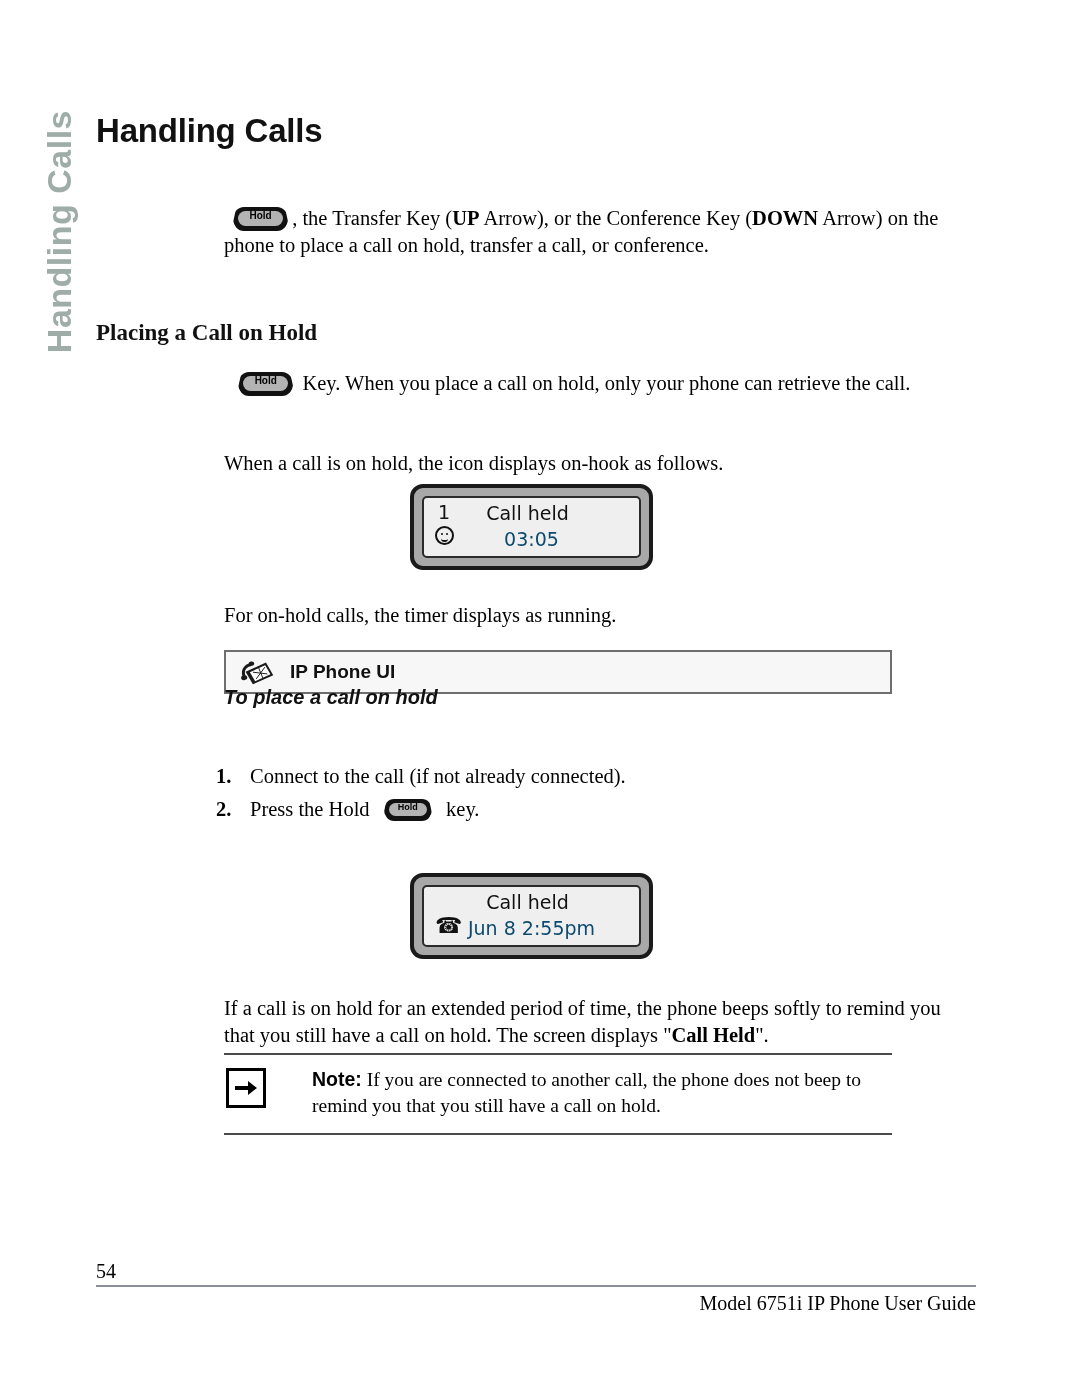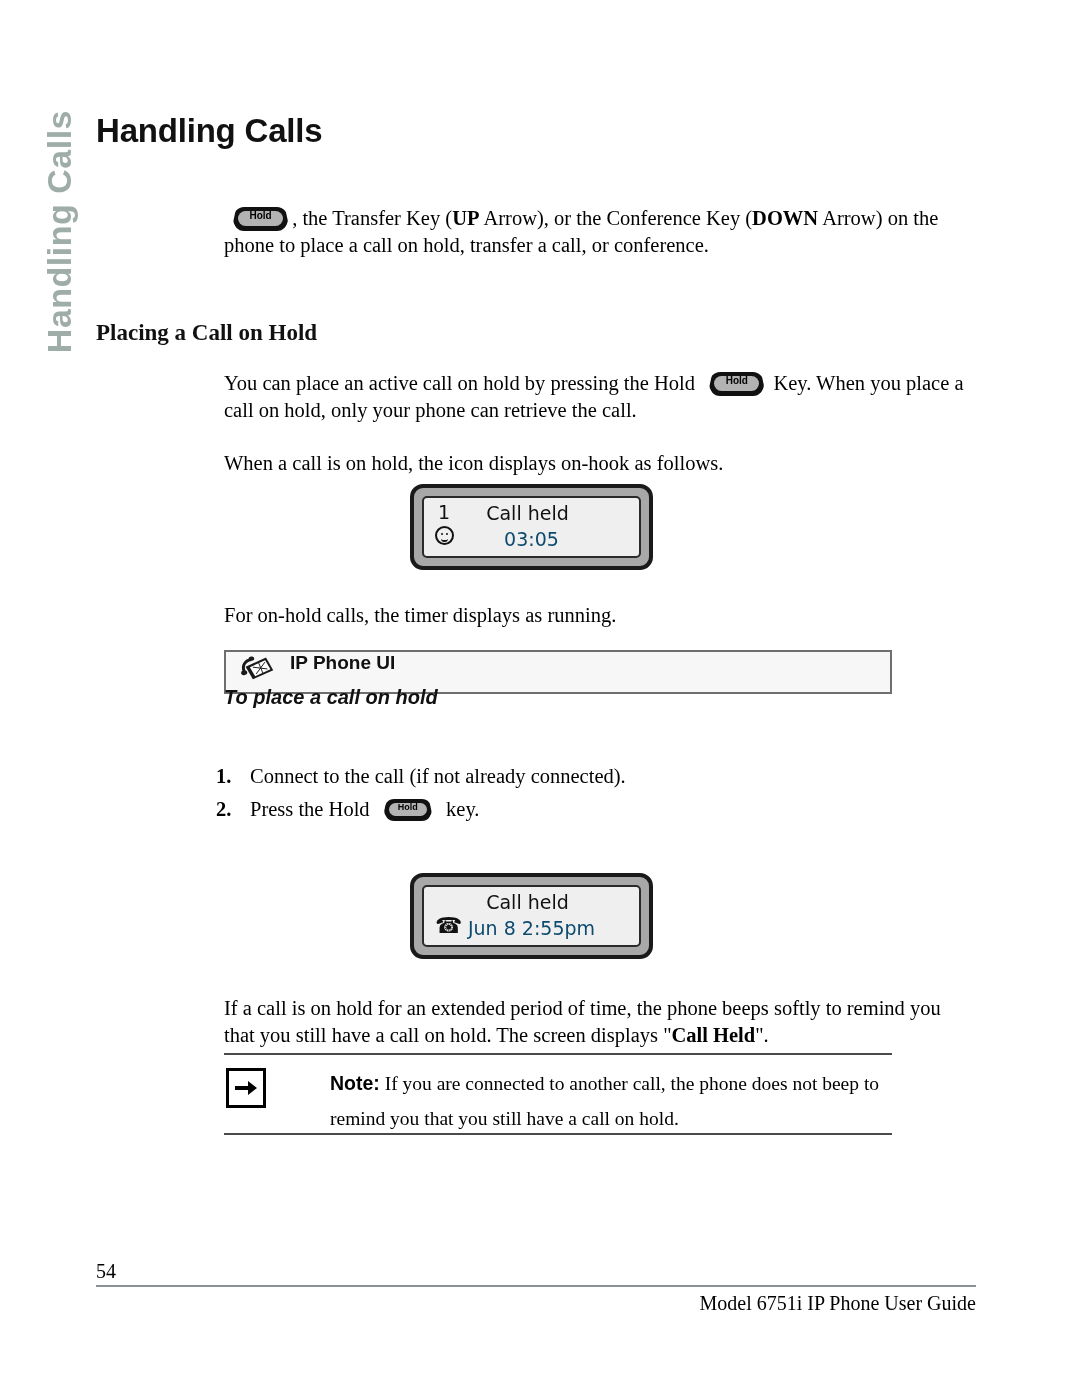--- a/index.html
+++ b/index.html
@@ -195,21 +195,21 @@
   
   .uibar {
     position: absolute;
     left: 224px;
     width: 668px;
     height: 44px;
     background: #f7f7f7;
     border: 2px solid #6e6e6e;
     box-sizing: border-box;
     display: flex;
-    align-items: flex-start;
+    align-items: center;
   }
   .uibar .phone-icon {
     margin-left: 12px;
     margin-right: 14px;
     width: 38px;
     height: 30px;
     flex: none;
   }
   .uibar .uibar-label {
     font-family: "Liberation Sans", "DejaVu Sans", sans-serif;
@@ -270,23 +270,23 @@
     border: 3px solid #000;
     box-sizing: border-box;
     margin-left: 2px;
     margin-top: 2px;
     display: flex;
     align-items: center;
     justify-content: center;
     background: #fff;
   }
   .note-text {
-    margin-left: 64px;
+    margin-left: 46px;
     font-size: 19.5px;
-    line-height: 35px;
+    line-height: 26px;
   }
   .note-text .nb {
     font-family: "Liberation Sans", "DejaVu Sans", sans-serif;
     font-weight: bold;
     font-size: 19.5px;
   }
 
   
   .footrule {
     position: absolute;
@@ -320,21 +320,21 @@
 
 <div class="content" style="top:205px;">
   <p class="body">&nbsp;<span class="holdkey"><span class="outer"></span><span class="inner">
           <span class="lbl">Hold</span>
         </span></span><span>, the Transfer Key (</span><span class="b">UP</span><span> Arrow), or the Conference Key (</span><span class="b">DOWN</span><span> Arrow) on the phone to place a call on hold, transfer a call, or conference.</span></p>
 </div>
 
 <div class="sec-head" style="top:320px;">Placing a Call on Hold</div>
 
 <div class="content" style="top:370px;">
-  <p class="body"><span>You can place an active call on hold by pressing the Hold</span>&nbsp;&nbsp;<span class="holdkey"><span class="outer"></span><span class="inner">
+  <p class="body">&nbsp;&nbsp;<span class="holdkey"><span class="outer"></span><span class="inner">
           <span class="lbl">Hold</span>
         </span></span>&nbsp;<span>Key. When you place a call on hold, only your phone can retrieve the call.</span></p>
 </div>
 
 <div class="content" style="top:450px;">
   <p class="body">When a call is on hold, the icon displays on-hook as follows.</p>
 </div>
 
 <div class="lcd" style="left:410px; top:484px;">
   <div class="screen">

